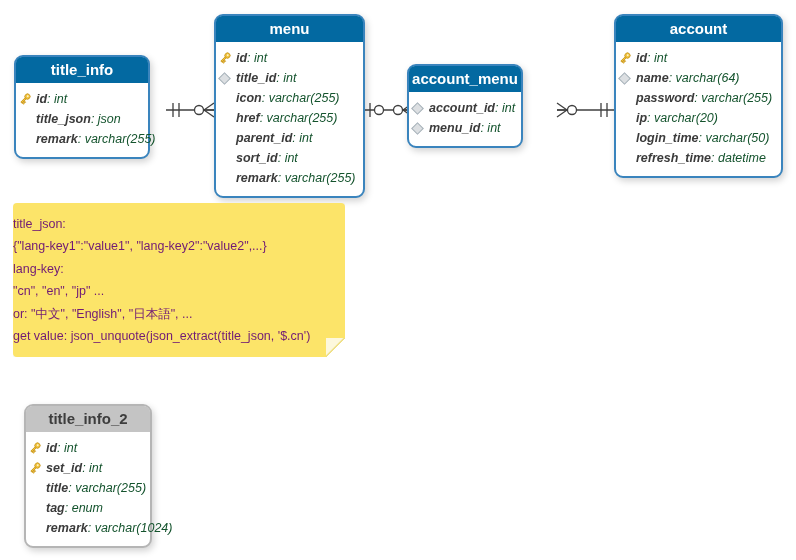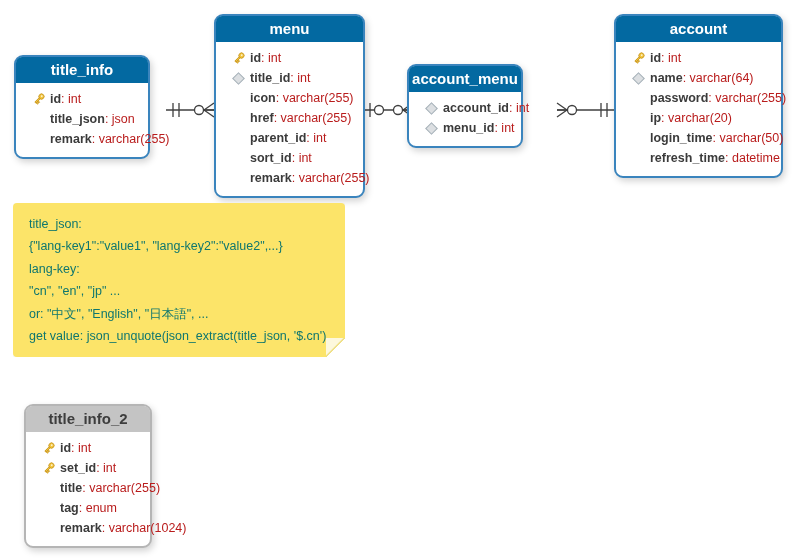--- a/index.html
+++ b/index.html
@@ -11,34 +11,34 @@
   .er-table{
     position:absolute;background:#fff;border:2px solid #3a84bd;border-radius:9px;
     box-shadow:2px 3px 7px rgba(0,0,0,0.18);box-sizing:border-box;
   }
   .er-table.gray{border-color:#b5b5b5;}
   .er-header{
     height:26px;line-height:26px;text-align:center;background:#0369a1;color:#ffffff;
     font-size:15px;font-weight:bold;border-radius:6px 6px 0 0;border-bottom:2px solid #ffffff;
   }
   .er-table.gray .er-header{background:#c4c4c4;color:#3d3d3d;}
-  .er-rows{padding:4px 4px 8px 16px;}
+  .er-rows{padding:4px 4px 8px 2px;font-style:italic;}
   .er-row{display:flex;align-items:center;height:20px;white-space:nowrap;}
   .row-icon{width:18px;height:16px;display:inline-flex;align-items:center;justify-content:flex-start;flex:0 0 18px;}
   .key-svg{width:14px;height:14px;}
   .diamond{width:7px;height:7px;background:#dcdfe2;border:1px solid #a7b2ba;transform:rotate(45deg);display:inline-block;margin-left:2px;}
   .col-name{font-size:12.5px;font-weight:bold;color:#3b3b3b;}
-  .col-type{font-size:12.5px;color:#b91c1c;}
+  .col-type{font-size:12.5px;color:#14532d;}
   
   .note{
     position:absolute;background:#fce469;border-radius:4px;
     box-shadow:2px 3px 6px rgba(0,0,0,0.12);
-    padding:10px 16px 8px 16px;box-sizing:border-box;
+    padding:10px 16px 8px 0;box-sizing:border-box;
     clip-path:polygon(0 0,100% 0,100% calc(100% - 19px),calc(100% - 19px) 100%,0 100%);
-    font-size:12.5px;color:#0f766e;
+    font-size:12.5px;color:#701a75;
   }
   .note-line{line-height:22.4px;}
   .note-fold{
     position:absolute;right:0;bottom:0;width:19px;height:19px;
     background:linear-gradient(to bottom right,#fdf8dd 44%,#e3cf55 50%,rgba(0,0,0,0) 51%);
   }
   
   .connectors{position:absolute;left:0;top:0;width:796px;height:560px;}
   .connectors g{stroke:#3f3f3f;stroke-width:1.3;fill:none;}
 </style>

